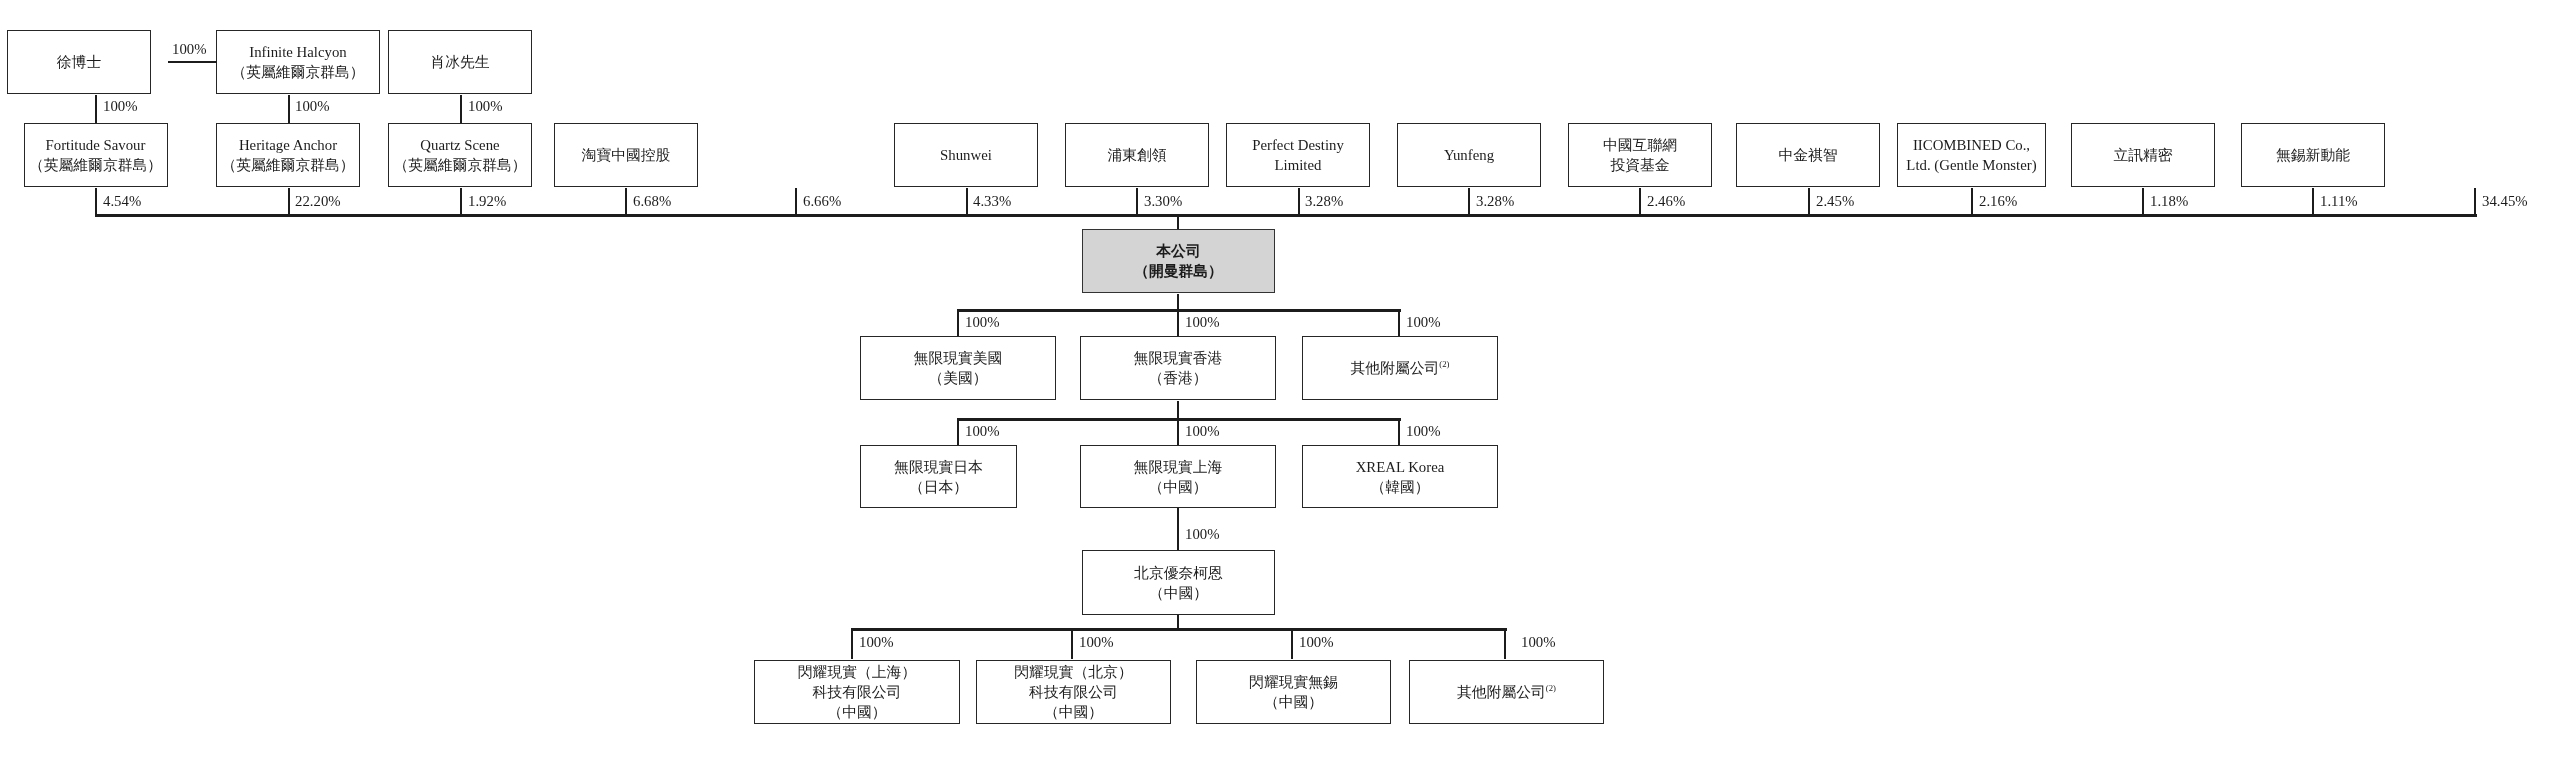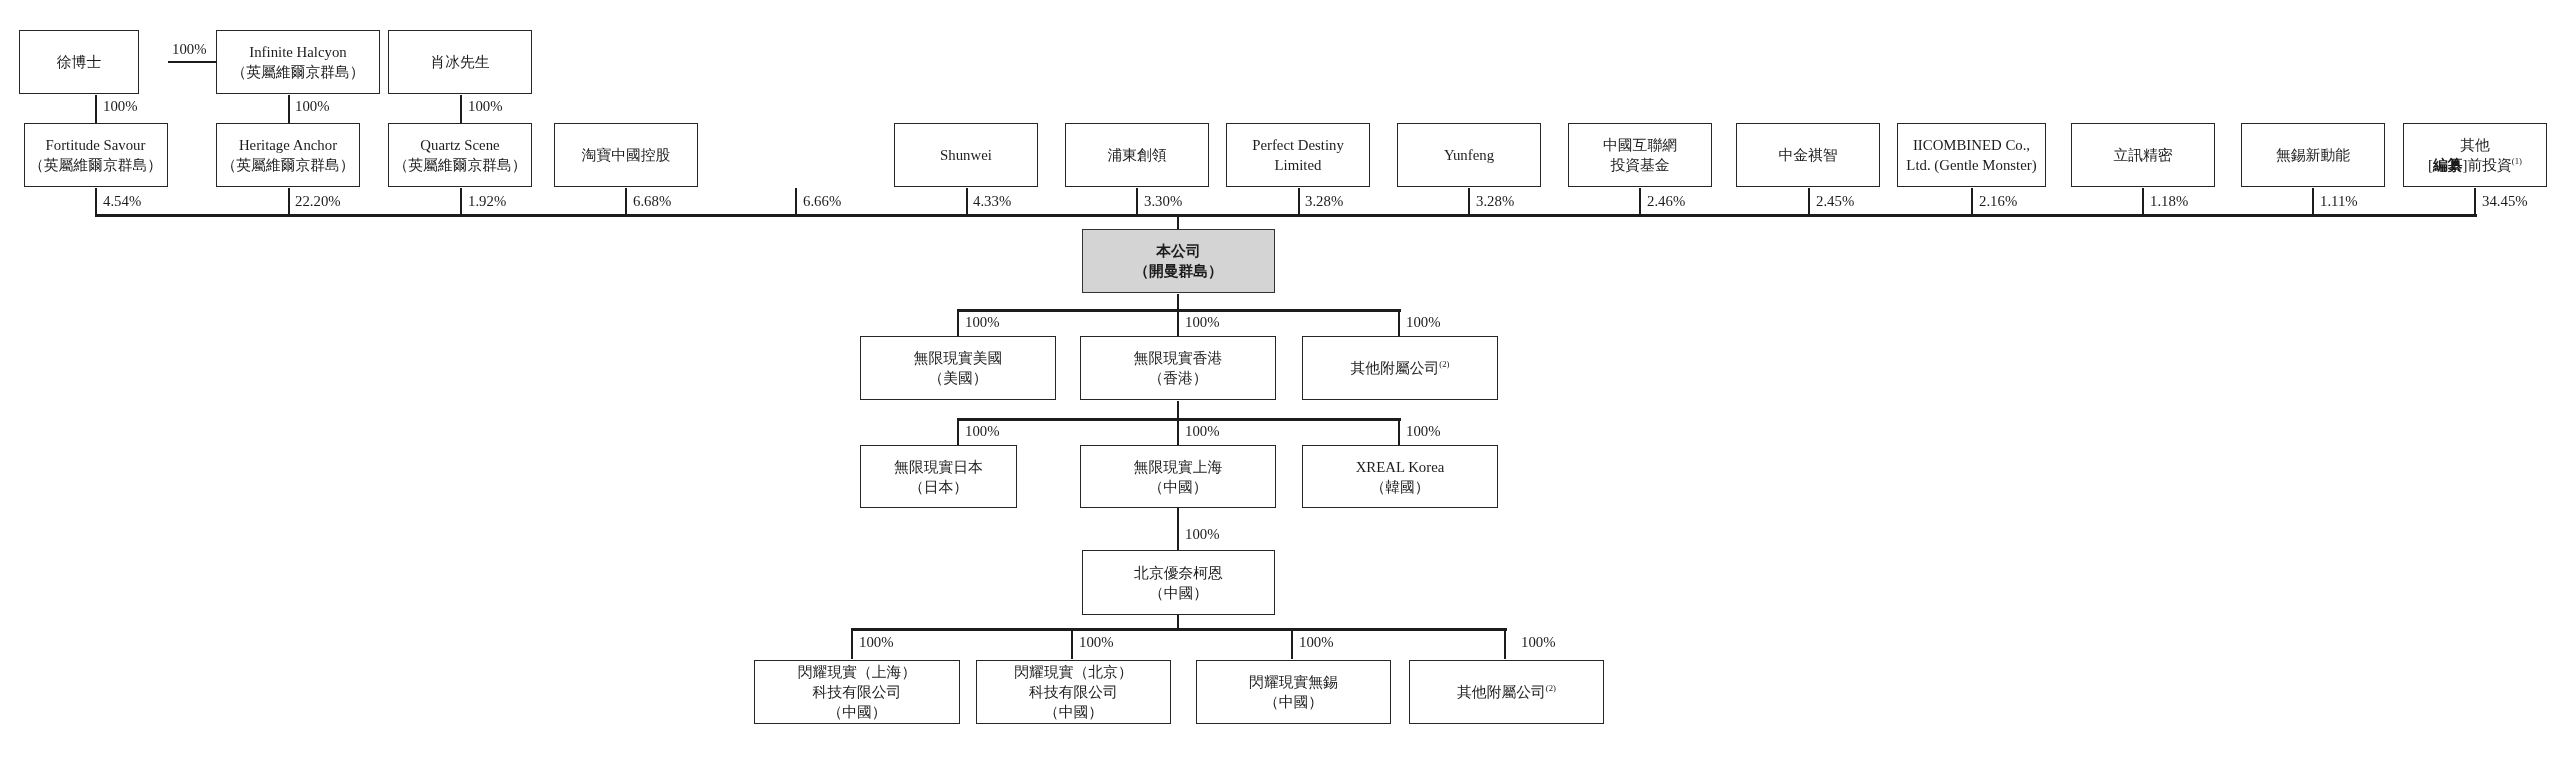--- a/index.html
+++ b/index.html
@@ -45,21 +45,21 @@
     line-height:0;
     vertical-align:super;
   }
   .b{font-weight:bold;}
 </style>
 </head>
 <body>
 
 <div class="canvas">
 
-  <div class="box" style="left:19px;top:30px;width:120px;height:64px">
+  <div class="box" style="left:7px;top:30px;width:144px;height:64px">
     <div>徐博士</div>
   </div>
   <div class="box" style="left:216px;top:30px;width:164px;height:64px">
     <div>Infinite Halcyon</div>
     <div>（英屬維爾京群島）</div>
   </div>
   <div class="box" style="left:388px;top:30px;width:144px;height:64px">
     <div>肖冰先生</div>
   </div>
 
@@ -110,24 +110,20 @@
   </div>
   <div class="box" style="left:1897px;top:123px;width:149px;height:64px">
     <div>IICOMBINED Co.,</div>
     <div>Ltd. (Gentle Monster)</div>
   </div>
   <div class="box" style="left:2071px;top:123px;width:144px;height:64px">
     <div>立訊精密</div>
   </div>
   <div class="box" style="left:2241px;top:123px;width:144px;height:64px">
     <div>無錫新動能</div>
-  </div>
-  <div class="box" style="left:2403px;top:123px;width:144px;height:64px">
-    <div>其他</div>
-    <div><span>[</span><span class="b">編纂</span><span>]前投資</span><sup class="sp">(1)</sup></div>
   </div>
 
   <div class="vline" style="left:95px;top:188px;width:1.7px;height:28px"></div>
   <div class="vline" style="left:288px;top:188px;width:1.7px;height:28px"></div>
   <div class="vline" style="left:460px;top:188px;width:1.7px;height:28px"></div>
   <div class="vline" style="left:625px;top:188px;width:1.7px;height:28px"></div>
   <div class="vline" style="left:795px;top:188px;width:1.7px;height:28px"></div>
   <div class="vline" style="left:966px;top:188px;width:1.7px;height:28px"></div>
   <div class="vline" style="left:1136px;top:188px;width:1.7px;height:28px"></div>
   <div class="vline" style="left:1298px;top:188px;width:1.7px;height:28px"></div>

